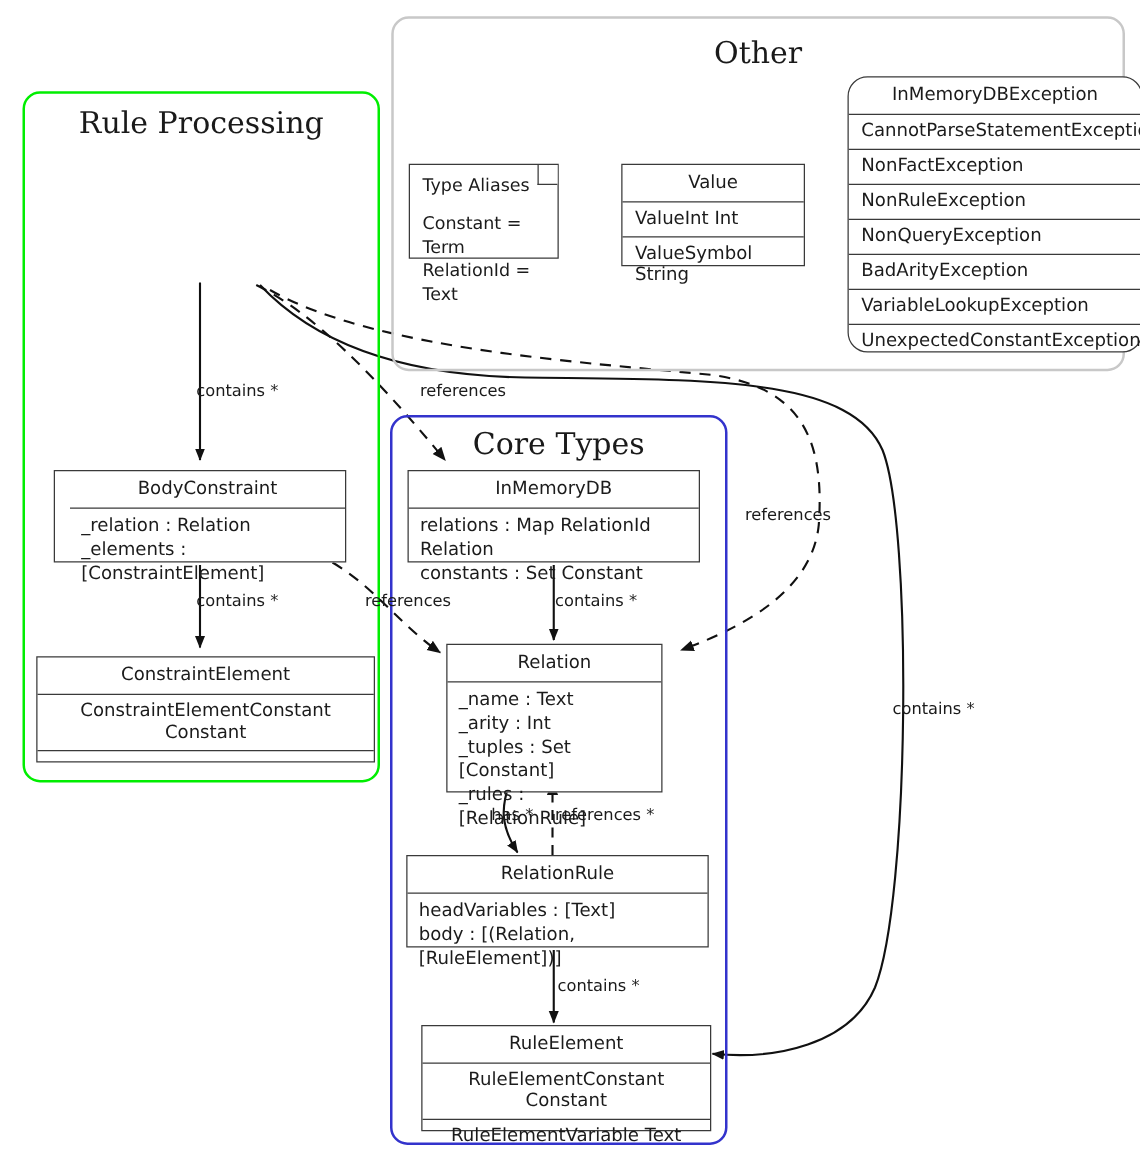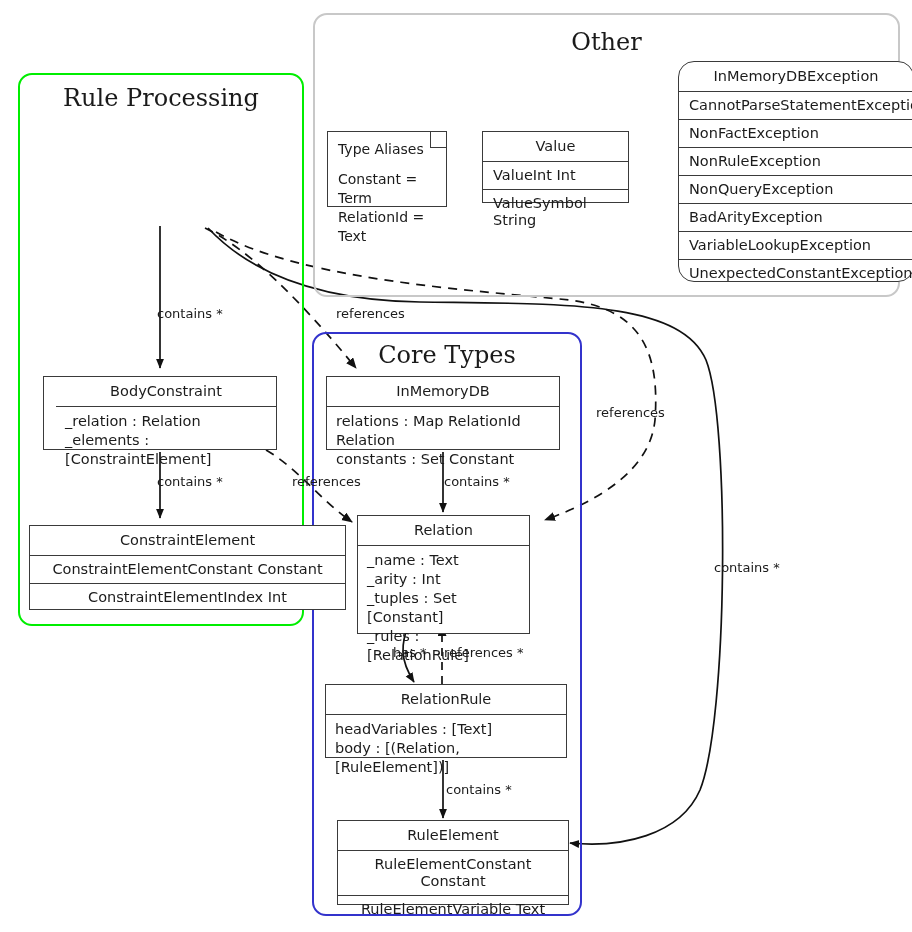--- a/index.html
+++ b/index.html
@@ -97,24 +97,23 @@
 
 
   <div class="umlbox" style="left:43px;top:376px;width:234px;height:74px;padding-left:12px;">
     <div class="name">BodyConstraint</div>
     <div class="attrs">
       <div>_relation : Relation</div>
       <div>_elements : [ConstraintElement]</div>
     </div>
   </div>
 
-  <div class="umlbox" style="left:29px;top:525px;width:317px;height:85px;">
+  <div class="umlbox" style="left:29px;top:525px;width:271px;height:85px;">
     <div class="name">ConstraintElement</div>
     <div class="row">ConstraintElementConstant Constant</div>
-    <div class="row last">ConstraintElementIndex Int</div>
   </div>
 
   <div class="umlbox" style="left:326px;top:376px;width:234px;height:74px;">
     <div class="name">InMemoryDB</div>
     <div class="attrs">
       <div>relations : Map RelationId Relation</div>
       <div>constants : Set Constant</div>
     </div>
   </div>
 
@@ -145,21 +144,21 @@
   <div class="note" style="left:327px;top:131px;width:120px;height:76px;border:1.5px solid #3a3a3a;">
     <div class="fold"></div>
     <div class="body">
       <div>Type Aliases</div>
       <div class="gap"></div>
       <div>Constant = Term</div>
       <div>RelationId = Text</div>
     </div>
   </div>
 
-  <div class="umlbox" style="left:482px;top:131px;width:147px;height:72px;">
+  <div class="umlbox" style="left:497px;top:131px;width:147px;height:82px;">
     <div class="name">Value</div>
     <div class="row left">ValueInt Int</div>
     <div class="row left last">ValueSymbol String</div>
   </div>
 
   <div class="umlbox" style="left:678px;top:61px;width:236px;height:221px;border-radius:16px;">
     <div class="name">InMemoryDBException</div>
     <div class="row left">CannotParseStatementException</div>
     <div class="row left">NonFactException</div>
     <div class="row left">NonRuleException</div>

